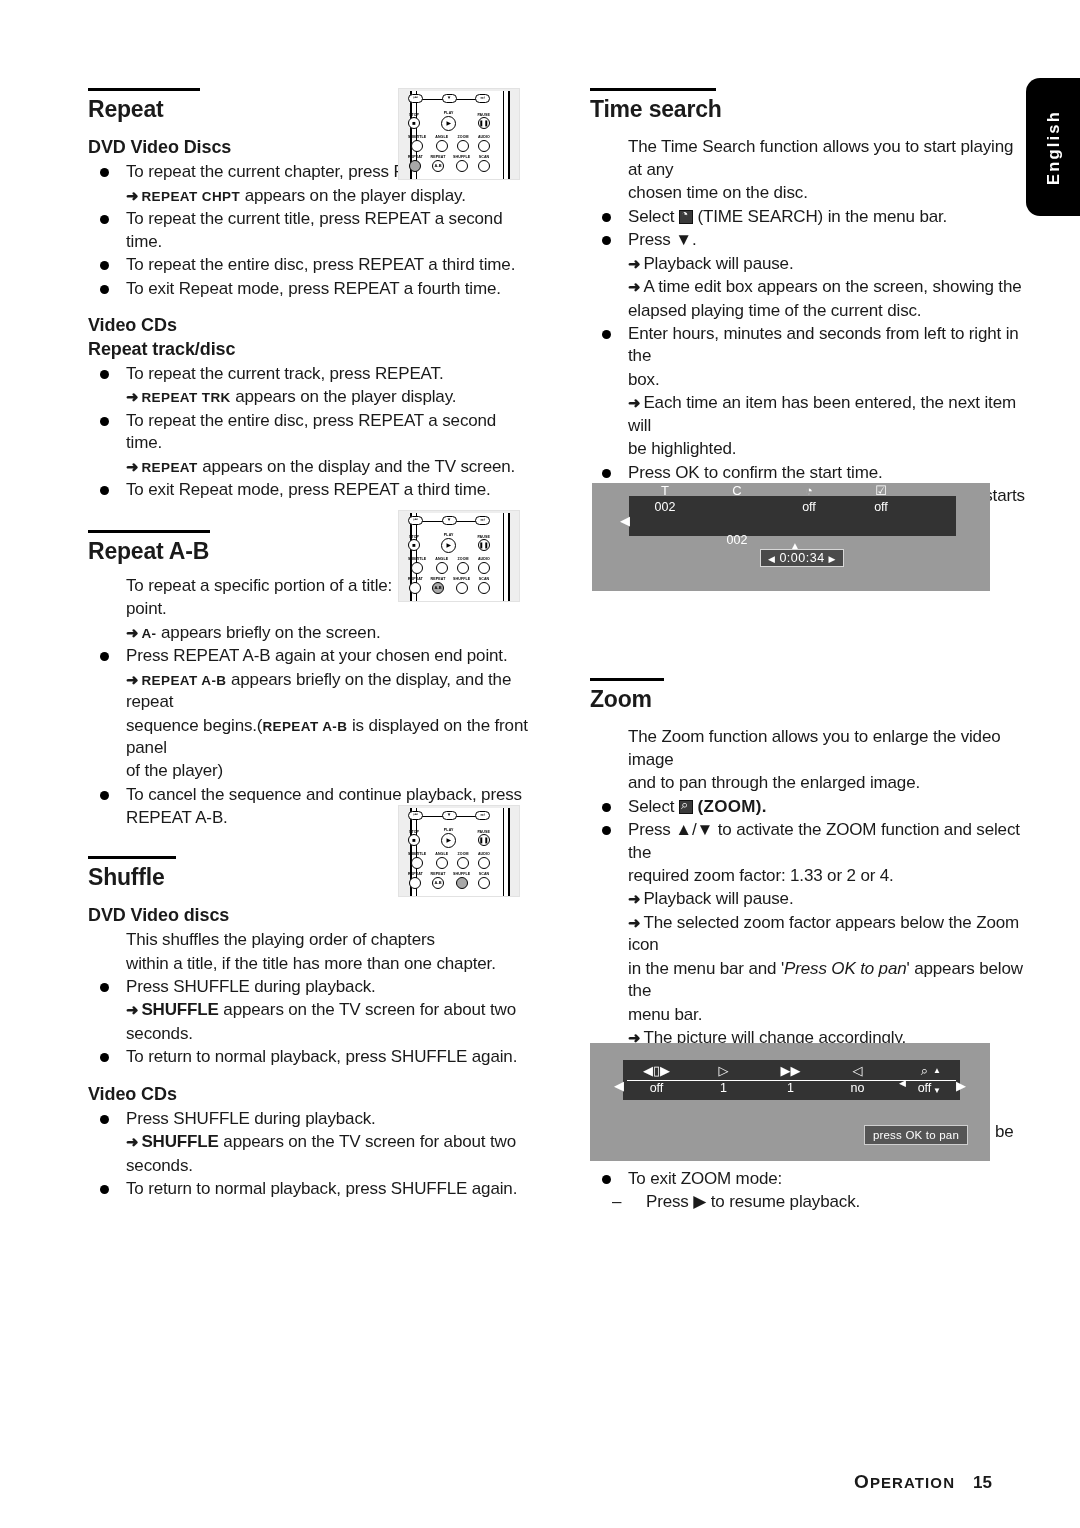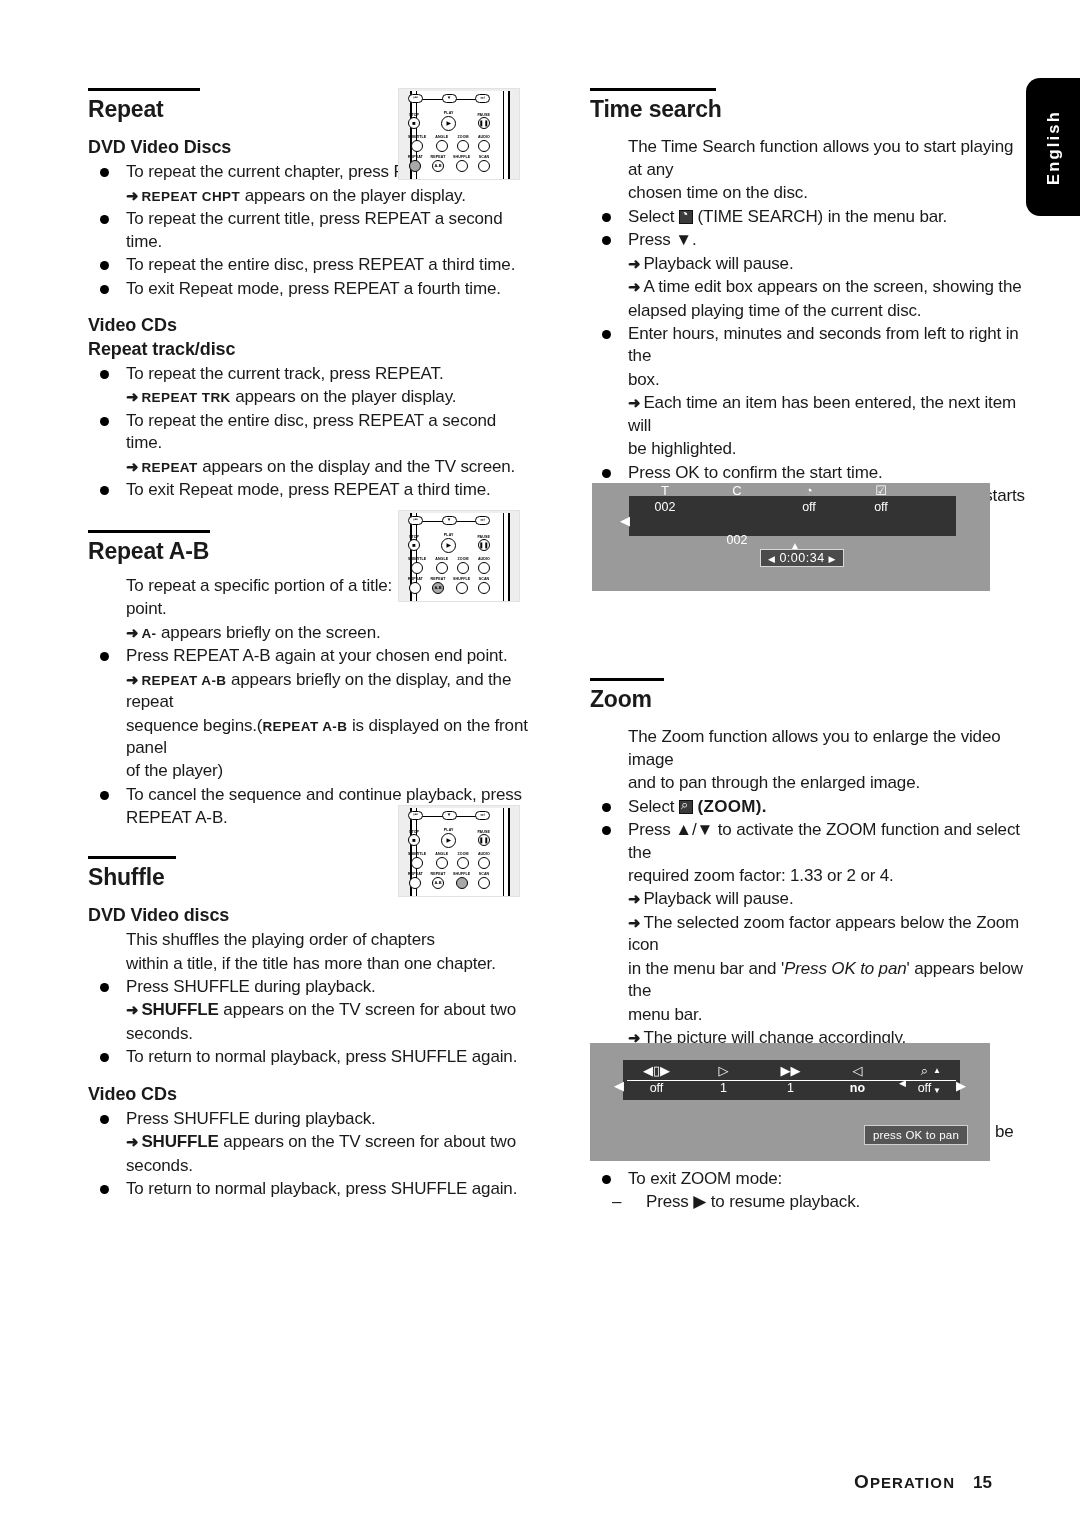--- a/index.html
+++ b/index.html
@@ -553,21 +553,21 @@
         <div class="osd-cell osd-icon-row" style="width:67px;">▷</div>
         <div class="osd-cell osd-icon-row" style="width:67px;">▶▶</div>
         <div class="osd-cell osd-icon-row" style="width:67px;">◁</div>
         <div class="osd-cell osd-icon-row" style="width:67px;">⌕</div>
       </div>
       <div class="osd-divider"></div>
       <div class="osd-cells">
         <div class="osd-cell osd-val-row" style="width:67px;">off</div>
         <div class="osd-cell osd-val-row" style="width:67px;">1</div>
         <div class="osd-cell osd-val-row" style="width:67px;">1</div>
-        <div class="osd-cell osd-val-row" style="width:67px;font-weight:bold;">no</div>
+        <div class="osd-cell osd-val-row" style="width:67px;">no</div>
         <div class="osd-cell osd-val-row" style="width:67px;">off</div>
       </div>
     </div>
     <div class="osd-larrow" style="left:24px; top:36px;">◀</div>
     <div class="osd-rarrow" style="left:366px; top:36px;">▶</div>
     <div class="zmspin" style="left:343px; top:23px;">▲</div>
     <div class="zmspin" style="left:343px; top:43px;">▼</div>
     <div class="osd-larrow" style="left:309px; top:36px; font-size:9px;">◀</div>
     <div class="press-ok" style="right:22px; bottom:16px;">press OK to pan</div>
   </div>

